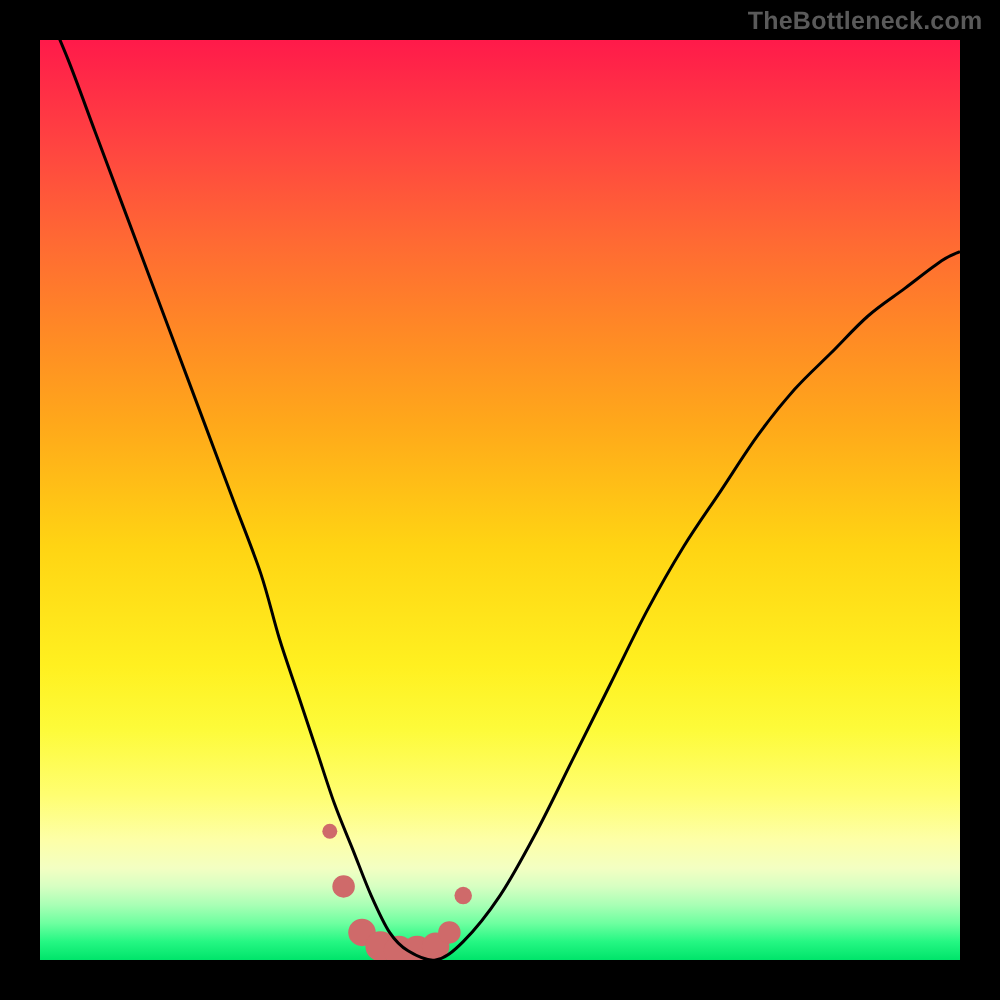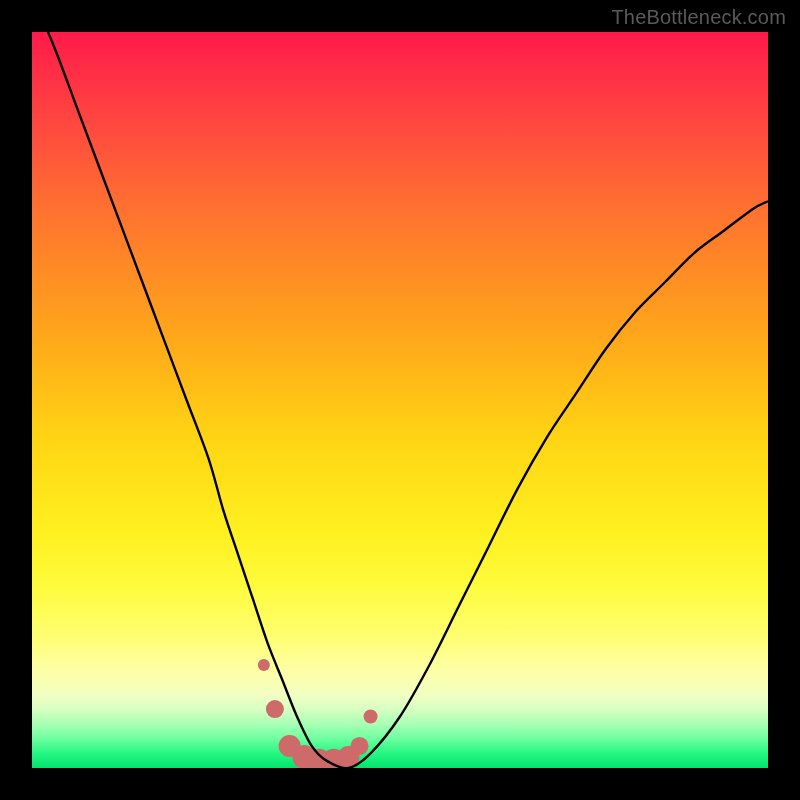--- a/index.html
+++ b/index.html
@@ -51,21 +51,21 @@
   .curve {
     position: absolute;
     inset: 0;
   }
   .watermark {
     position: absolute;
     top: 6px;
     right: 14px;
     color: #5a5a5a;
     font-size: 20px;
-    font-weight: 400;
+    font-weight: 700;
     letter-spacing: 0.2px;
     user-select: none;
   }
 </style>
 </head>
 <body>
 
 <div class="frame">
   <div class="plot-area">
     <div class="gradient-bg"></div>

